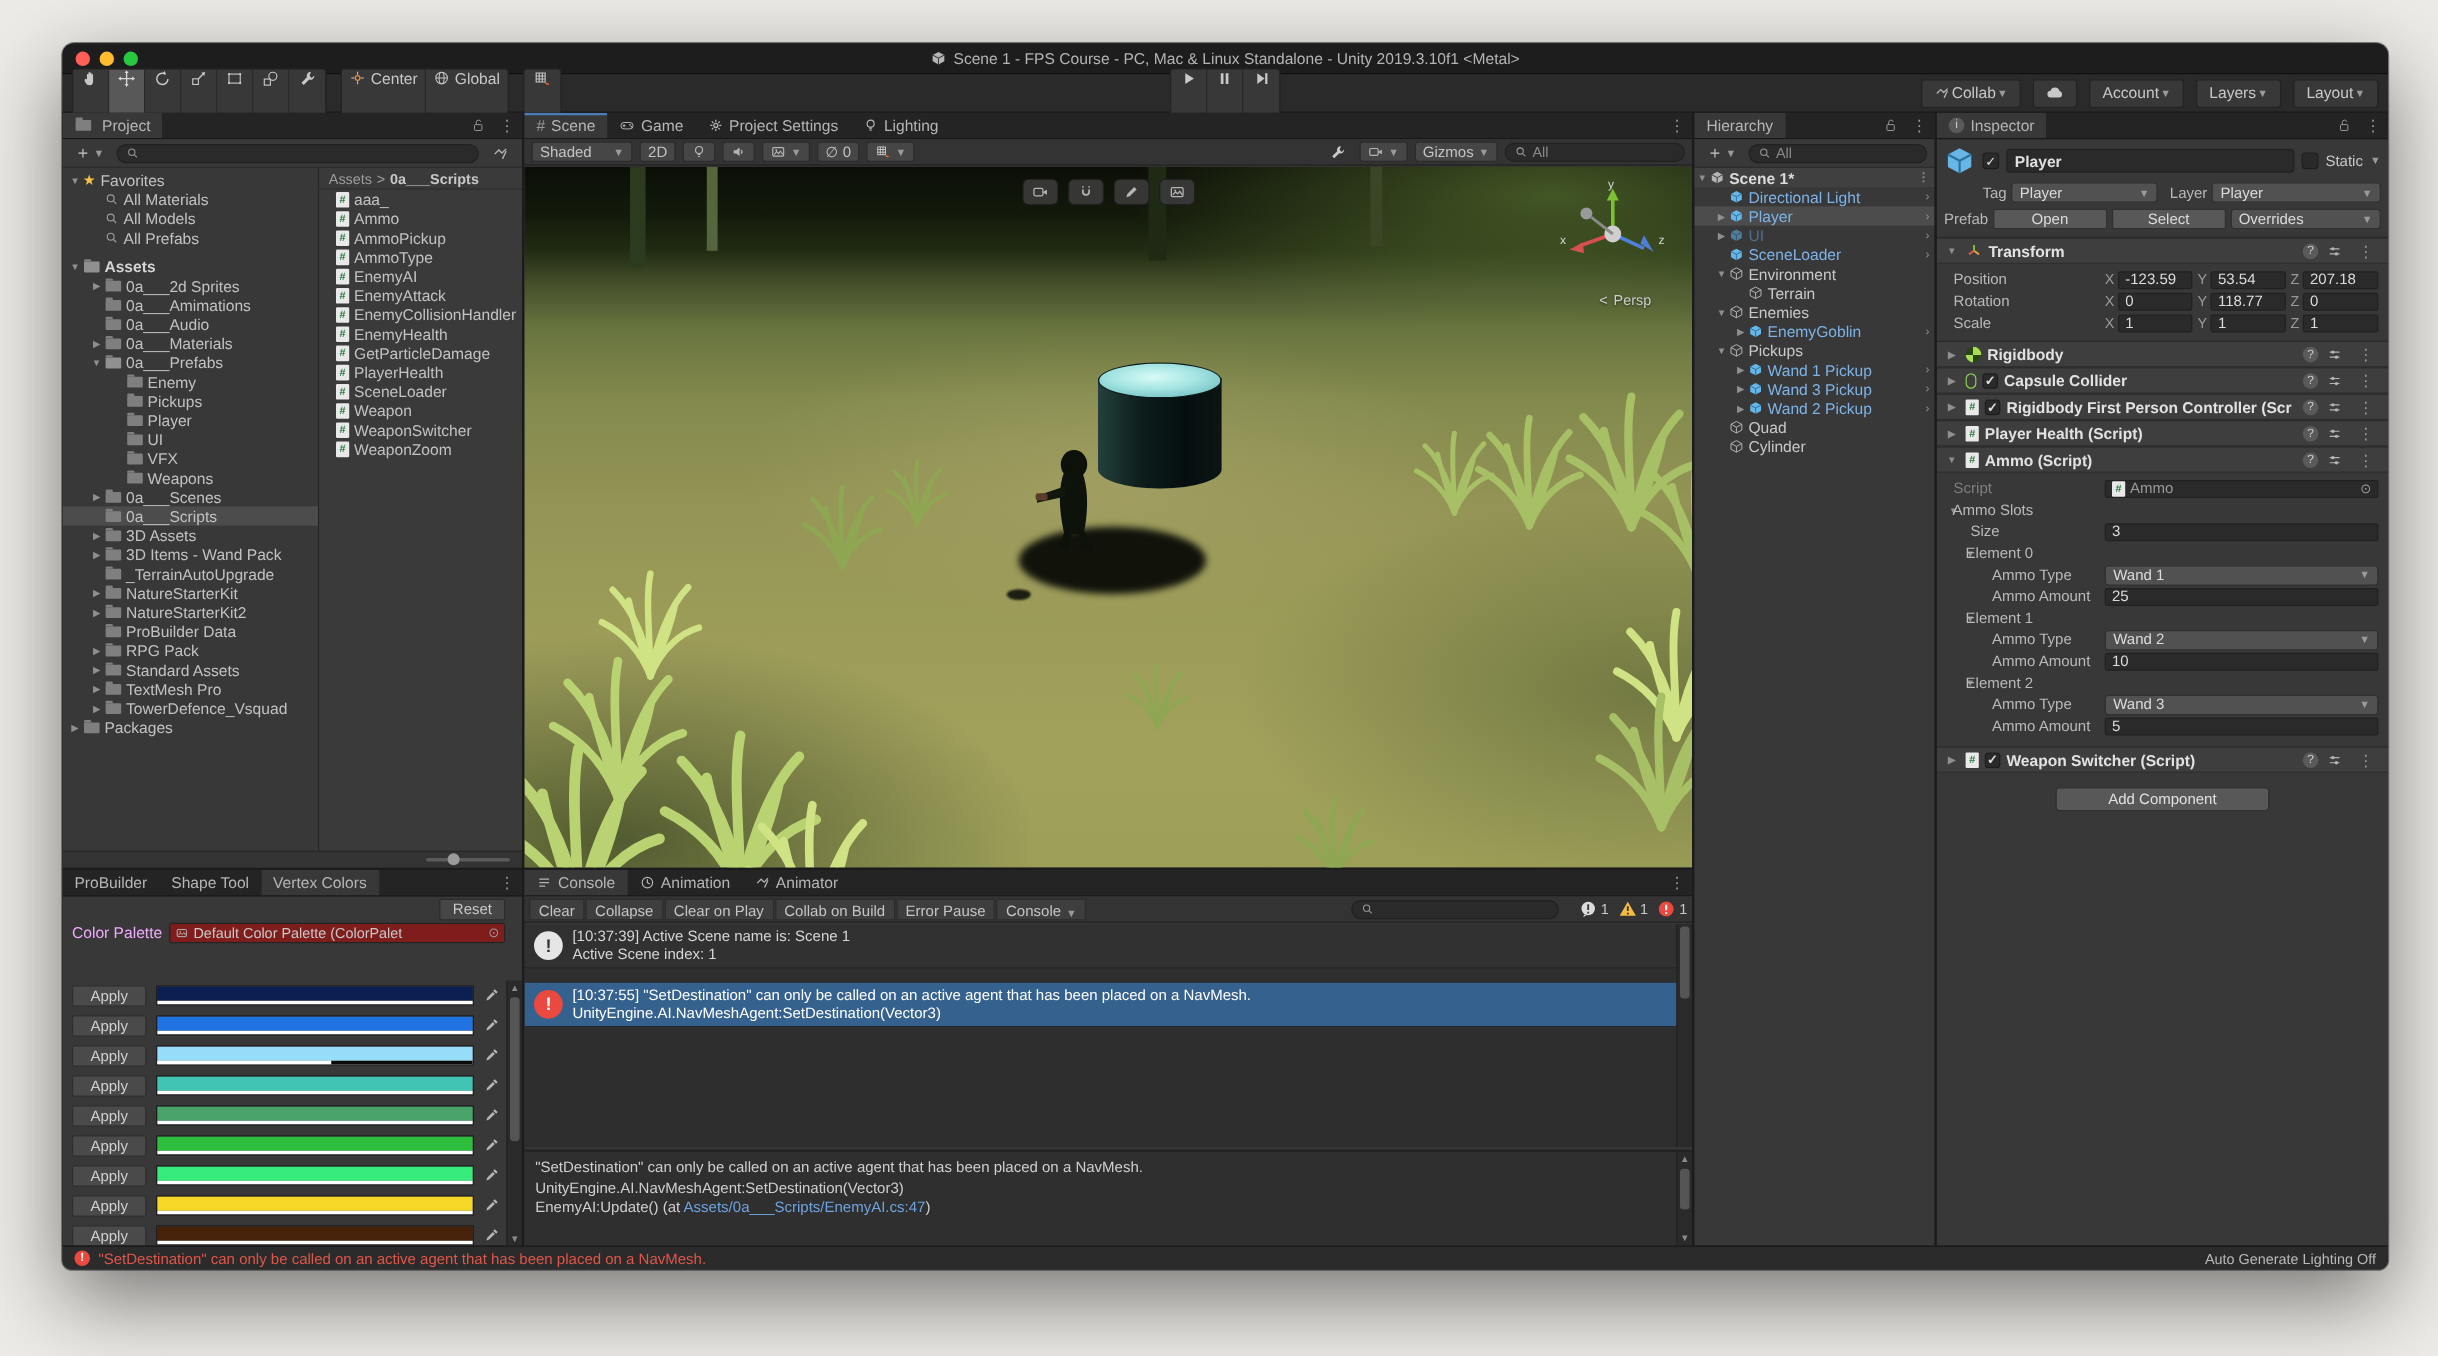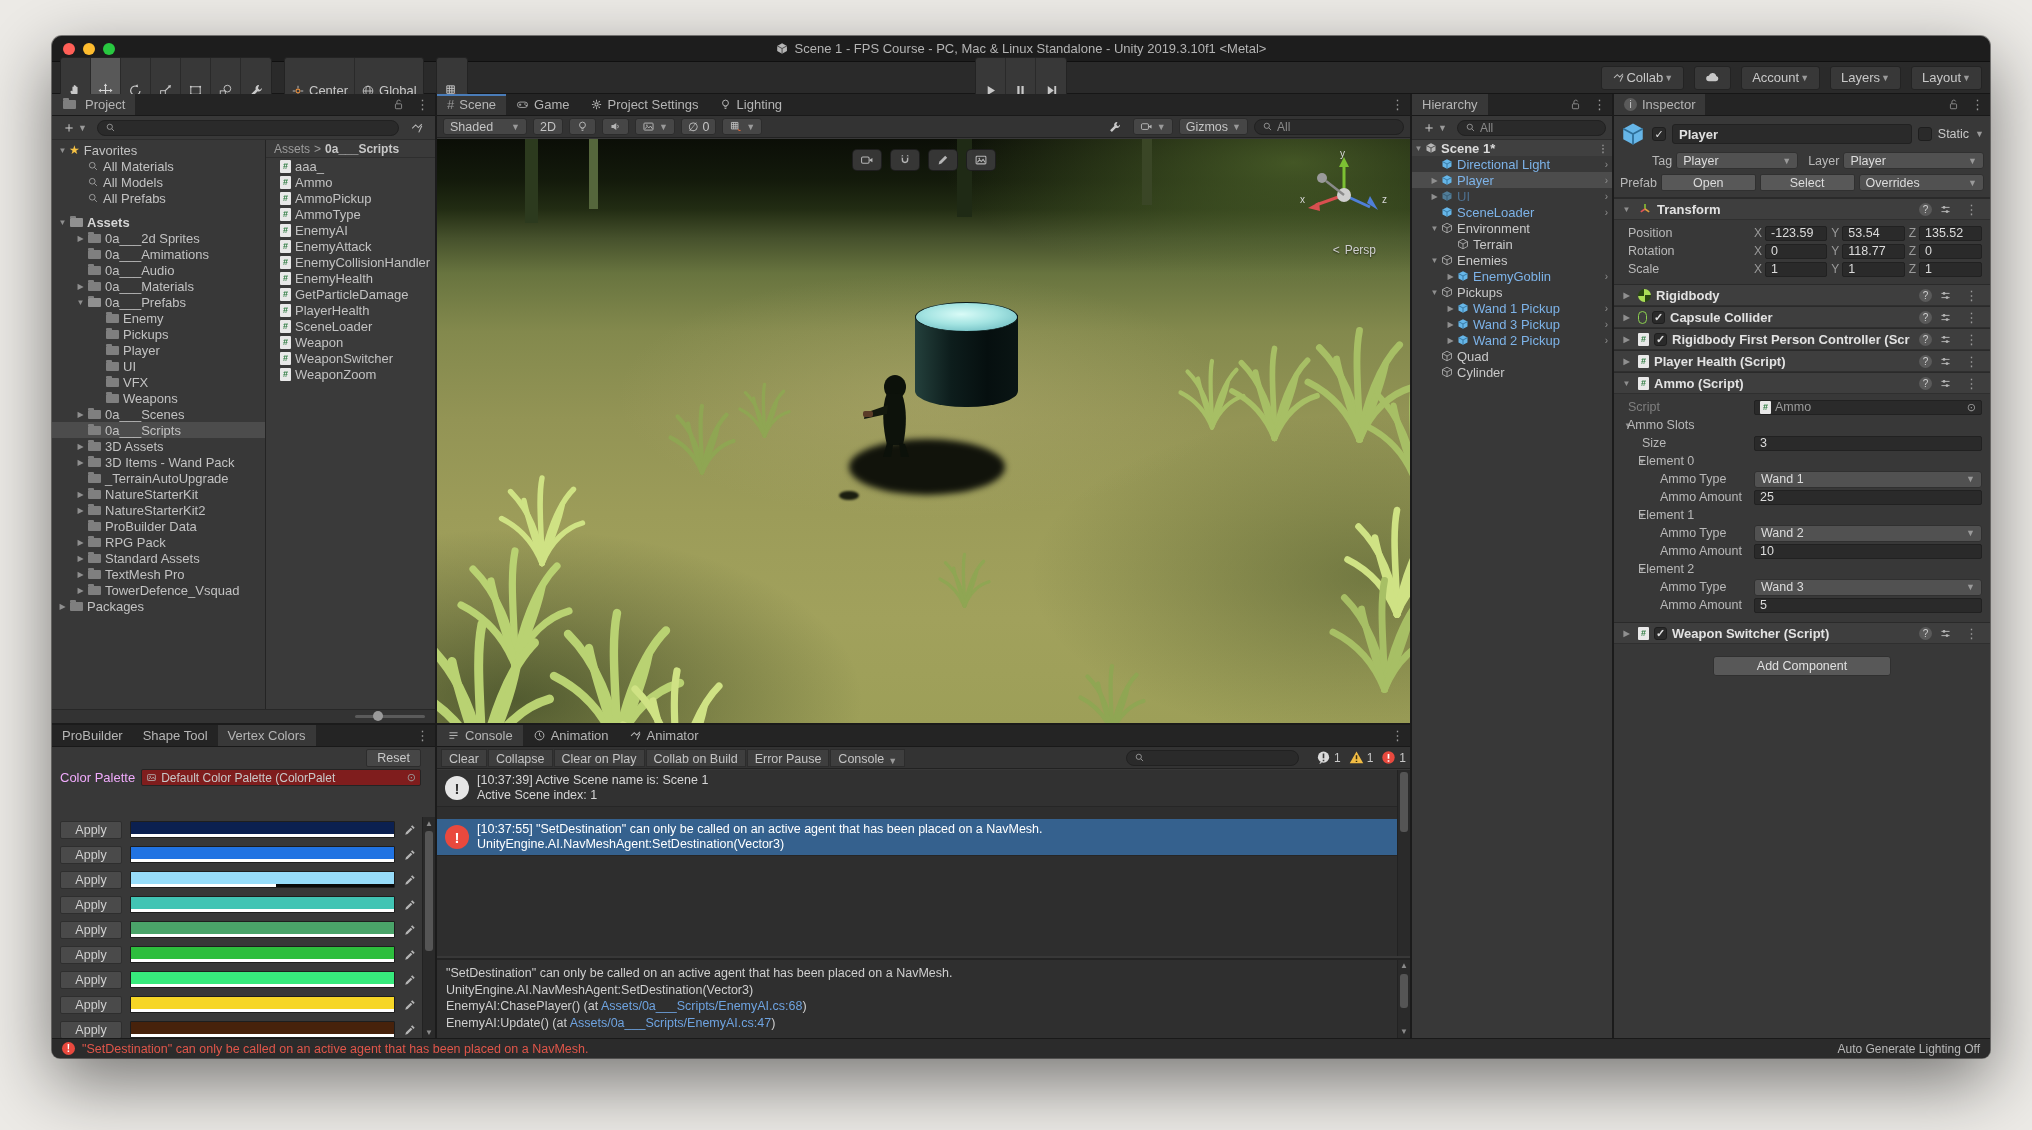--- a/index.html
+++ b/index.html
@@ -10,21 +10,21 @@
     border-radius:10px 10px 8px 8px;box-shadow:0 24px 70px rgba(0,0,0,.5),0 0 0 1px rgba(0,0,0,.45);overflow:hidden}
   
   .titlebar{height:26px;background:#1d1d1d;border-bottom:1px solid #101010;display:flex;align-items:center;position:relative}
   .traffic{display:flex;gap:8px;padding-left:11px}
   .light{width:12px;height:12px;border-radius:50%}
   .l-close{background:#ff5f57}.l-min{background:#febc2e}.l-max{background:#28c840}
   .wtitle{position:absolute;left:50%;transform:translateX(-50%);font-size:13px;color:#b4b4b4;display:flex;align-items:center;gap:6px;white-space:nowrap}
   
   .toolbar{height:32px;background:#2a2a2a;border-bottom:1px solid #161616;display:flex;align-items:center;padding:0 8px;position:relative}
   .tgroup{display:flex;background:#383838;border-radius:3px;overflow:hidden;border:1px solid #232323}
-  .tbtn{height:40px;min-width:30px;display:flex;align-items:flex-end;justify-content:center;gap:4px;color:#c8c8c8;border-right:1px solid #2a2a2a;font-size:13px;padding:0 6px;cursor:default}
+  .tbtn{height:40px;min-width:30px;display:flex;align-items:flex-start;justify-content:center;gap:4px;color:#c8c8c8;border-right:1px solid #2a2a2a;font-size:13px;padding:0 6px;cursor:default}
   .tbtn:last-child{border-right:none}
   .tbtn.active{background:#585858}
   .playgroup{position:absolute;left:50%;transform:translateX(-50%)}
   .rightbar{margin-left:auto;display:flex;gap:10px;align-items:center}
   .ddbtn{height:24px;background:#383838;border:1px solid #232323;border-radius:3px;display:flex;align-items:center;gap:1px;padding:0 10px;font-size:13px;color:#c8c8c8}
   .caret{font-size:9px;color:#9a9a9a}
   
   .workspace{position:absolute;left:0;right:0;top:58px;bottom:20px;background:#1b1b1b}
   .panel{position:absolute;background:#383838;overflow:hidden}
   .tabbar{height:22px;background:#242424;display:flex;align-items:stretch;border-bottom:1px solid #191919}
@@ -958,21 +958,20 @@
               <span>UnityEngine.AI.NavMeshAgent:SetDestination(Vector3)</span>
             </div>
         </div>
         <div class="vscroll">
             <div class="thumb" style="top:2px;height:60px"></div>
           </div>
       </div>
       <div class="cdetail">
         <div>"SetDestination" can only be called on an active agent that has been placed on a NavMesh.</div>
         <div>UnityEngine.AI.NavMeshAgent:SetDestination(Vector3)</div>
-        <div><span>EnemyAI:ChasePlayer() (at </span><span class="link">Assets/0a___Scripts/EnemyAI.cs:68</span><span>)</span></div>
         <div><span>EnemyAI:Update() (at </span><span class="link">Assets/0a___Scripts/EnemyAI.cs:47</span><span>)</span></div>
         <div class="vscroll">
           <div class="arrow">▲</div>
           <div class="thumb" style="top:14px;height:34px"></div>
           <div class="arrow" style="position:absolute;bottom:0;left:0;right:0">▼</div>
         </div>
       </div>
     </div>
 
     <div class="panel" id="vertex">
@@ -1325,21 +1324,21 @@
               </div>
             <div class="axcell">
                 <span class="axletter">Y</span>
                 <div class="input">
                   <span>53.54</span>
                 </div>
               </div>
             <div class="axcell">
                 <span class="axletter">Z</span>
                 <div class="input">
-                  <span>135.52</span>
+                  <span>207.18</span>
                 </div>
               </div>
           </div>
         </div>
         <div class="frow">
             <span class="flabel pl14">Rotation</span>
           <div class="axis3">
             <div class="axcell">
                 <span class="axletter">X</span>
                 <div class="input">

